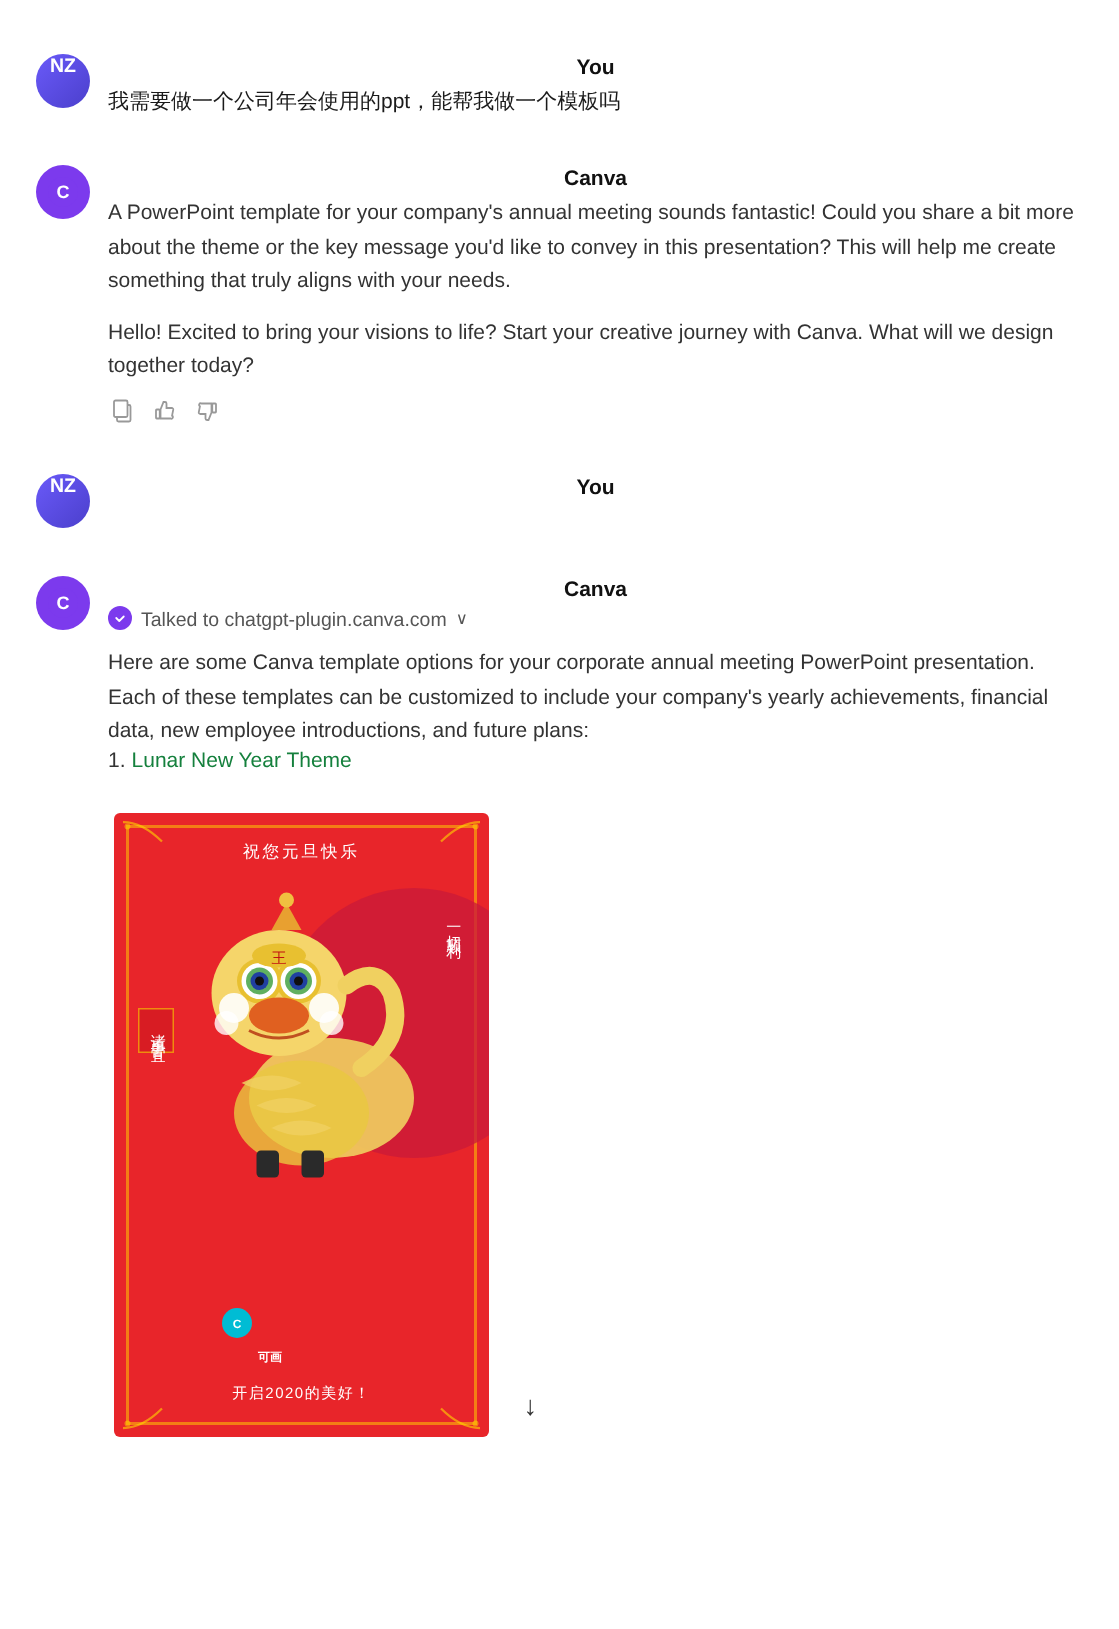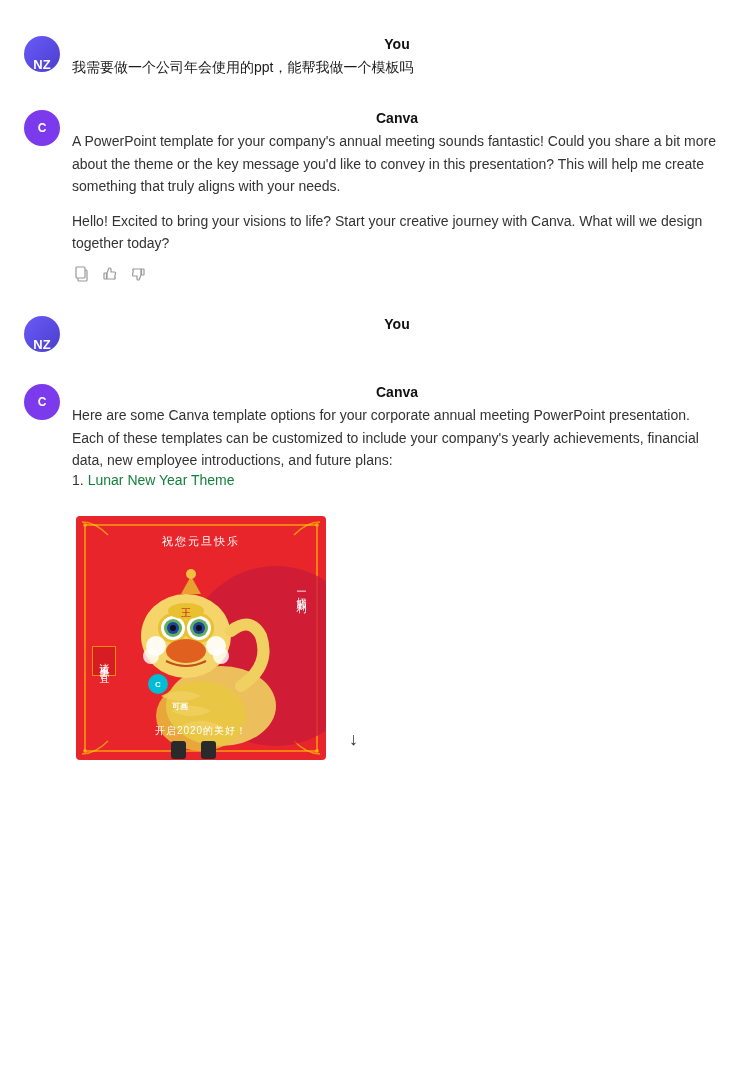--- a/index.html
+++ b/index.html
@@ -19,21 +19,21 @@
       align-items: flex-start;
       padding: 16px 24px;
       gap: 12px;
     }
     .avatar {
       width: 36px;
       height: 36px;
       border-radius: 50%;
       flex-shrink: 0;
       display: flex;
-      align-items: flex-end;
+      align-items: flex-start;
       justify-content: center;
       font-weight: 700;
       font-size: 13px;
       color: #fff;
     }
     .avatar-user {
       background: linear-gradient(135deg, #6a5af9, #4b3fcc);
     }
     .message-content {
       flex: 1;
@@ -103,21 +103,21 @@
       font-size: 14px;
     }
     .numbered-list li a {
       color: #15803d;
       text-decoration: none;
       font-size: 14px;
     }
     .template-image-container {
       margin-top: 12px;
       width: 250px;
-      height: 244px;
+      height: 416px;
       border-radius: 4px;
       overflow: hidden;
       position: relative;
       margin-left: 4px;
       text-decoration: underline;
     }
     
     .lunar-image {
       width: 100%;
       height: 100%;
@@ -228,20 +228,30 @@
     <div class="canva-icon">
       <svg width="22" height="22" viewBox="0 0 22 22">
         <circle cx="11" cy="11" r="10" fill="#7c3aed"></circle>
         <text x="11" y="15" text-anchor="middle" fill="white" font-size="12" font-weight="bold" font-family="sans-serif">C</text>
       </svg>
     </div>
     <div class="message-content">
       <div class="sender-name">Canva</div>
 
       
+      <div class="plugin-badge">
+        <div class="plugin-check-icon">
+          <svg width="10" height="10" viewBox="0 0 10 10">
+            <circle cx="5" cy="5" r="5" fill="#7c3aed"></circle>
+            <path d="M2.5 5l2 2 3-3" stroke="white" stroke-width="1.2" fill="none" stroke-linecap="round" stroke-linejoin="round"></path>
+          </svg>
+        </div>
+        <span class="plugin-badge-text">Talked to chatgpt-plugin.canva.com</span>
+        <span class="plugin-badge-arrow">∨</span>
+      </div>
 
       
       <div class="canva-response">
         <p>Here are some Canva template options for your corporate annual meeting PowerPoint presentation. Each of these templates can be customized to include your company's yearly achievements, financial data, new employee introductions, and future plans:</p>
       </div>
 
       
       <ol class="numbered-list">
         <li>
           <span class="num">1.</span>

